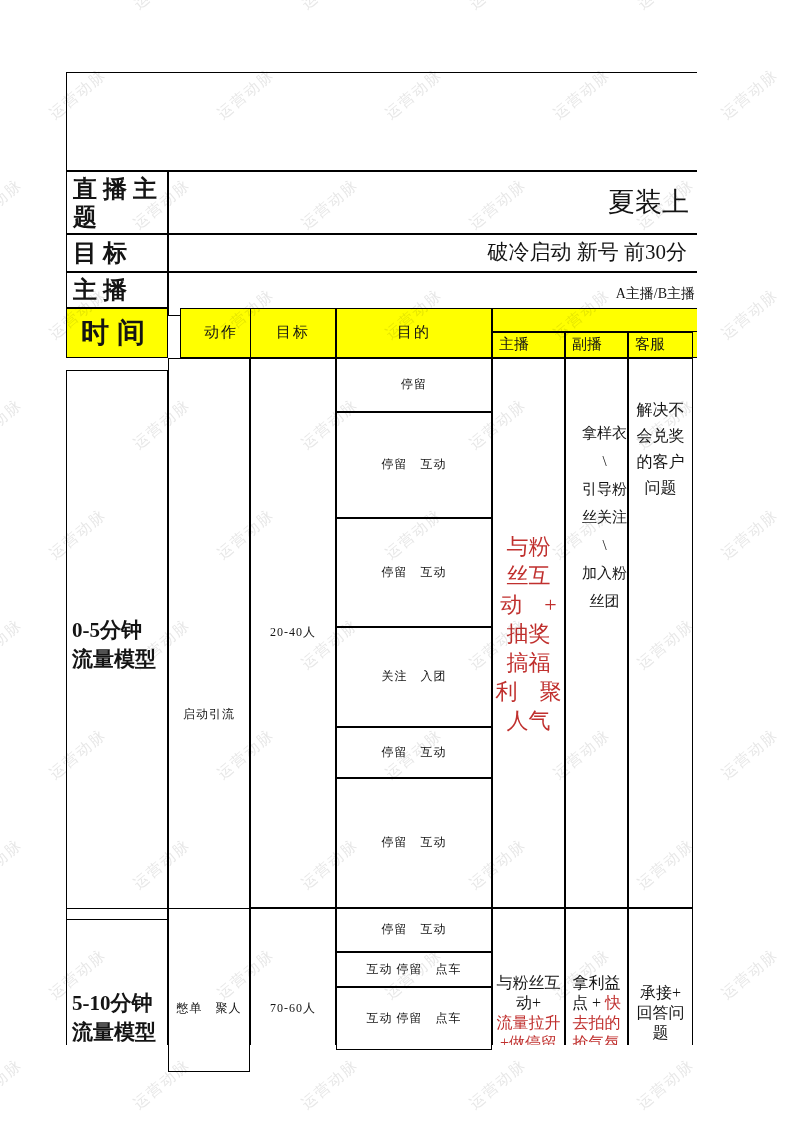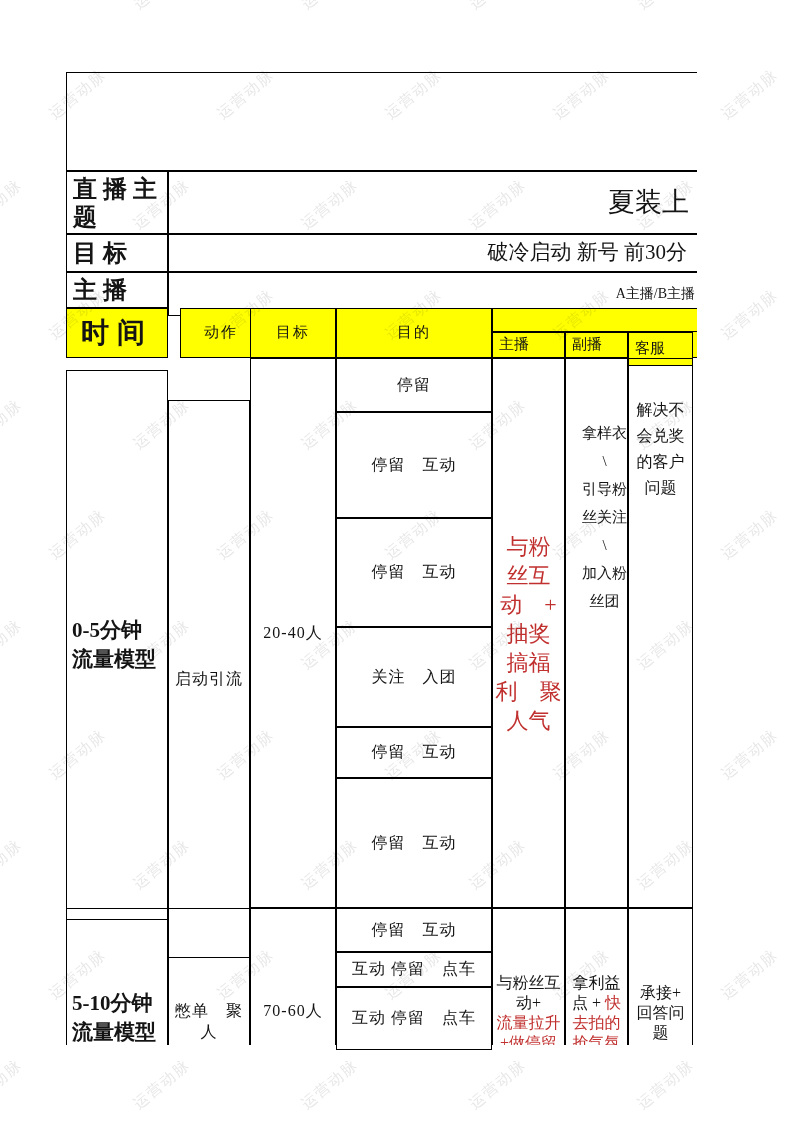--- a/index.html
+++ b/index.html
@@ -17,21 +17,21 @@
   .top{align-items:flex-start;}
   .red{color:var(--red,#c0302e);}
   .lbl{font-weight:bold;font-size:24px;letter-spacing:6px;padding-left:6px;line-height:28px;}
   .v-theme{font-size:27px;padding-right:8px;}
   .v-goal{font-size:21px;padding-right:10px;}
   .v-anchor{font-size:14px;padding-right:2px;}
   .h-big{font-weight:bold;font-size:28px;letter-spacing:8px;}
   .h-sm{font-size:15px;letter-spacing:2px;}
   .h-role{font-size:15px;padding-left:6px;}
   .blk-time{font-weight:bold;font-size:21px;line-height:29px;padding-left:5px;}
-  .txt16{font-size:16px;letter-spacing:1px;font-family:Liberation Serif, serif;}
+  .txt16{font-size:12px;letter-spacing:1px;font-family:Liberation Serif, serif;}
   .b1-host{font-size:22px;line-height:29px;}
   .b1-cohost{font-size:15px;line-height:28px;padding-top:60px;}
   .b1-service{font-size:16px;line-height:26px;padding-top:38px;}
   .b2-time{padding-top:80px;}
   .b2-act{padding-top:92px;}
   .b2-cell{font-size:16px;line-height:20px;padding-top:64px;}
   .b2-service{padding-top:74px;}
   .sliver{border:none;border-bottom:1px solid var(--border,#000);}
   #wm{position:absolute;left:0;top:0;width:793px;height:1122px;pointer-events:none;
       mix-blend-mode:multiply;z-index:5;}
@@ -56,26 +56,26 @@
     <div class="cell lbl left" style="left:0;top:200px;width:102px;height:36px;">主播</div>
     <div class="cell nbr v-anchor right" style="left:102px;top:200px;width:529px;height:44px;">A主播/B主播</div>
 
     <div class="cell yellow h-big" style="left:0;top:236px;width:102px;height:50px;">时间</div>
     <div class="cell yellow h-sm" style="left:114px;top:236px;width:82px;height:50px;">动作</div>
     <div class="cell yellow h-sm" style="left:184px;top:236px;width:86px;height:50px;">目标</div>
     <div class="cell yellow h-sm" style="left:270px;top:236px;width:156px;height:50px;">目的</div>
     <div class="cell yellow nbr" style="left:426px;top:236px;width:205px;height:24px;"></div>
     <div class="cell yellow h-role left" style="left:426px;top:260px;width:73px;height:26px;">主播</div>
     <div class="cell yellow h-role left" style="left:499px;top:260px;width:63px;height:26px;">副播</div>
-    <div class="cell yellow h-role left" style="left:562px;top:260px;width:65px;height:34px;">客服</div>
+    <div class="cell yellow h-role left" style="left:562px;top:260px;width:65px;height:26px;">客服</div>
     <div class="cell yellow sliver" style="left:627px;top:260px;width:4px;height:26px;"></div>
 
     <div class="cell blk-time left" style="left:0;top:298px;width:102px;height:550px;">0-5分钟
 流量模型</div>
-    <div class="cell txt16" style="left:102px;top:286px;width:82px;height:558px;margin-top:42px;">启动引流</div>
+    <div class="cell txt16" style="left:102px;top:286px;width:82px;height:714px;">启动引流</div>
     <div class="cell txt16" style="left:184px;top:286px;width:86px;height:550px;">20-40人</div>
 
     <div class="cell txt16" style="left:270px;top:286px;width:156px;height:54px;">停留</div>
     <div class="cell txt16" style="left:270px;top:340px;width:156px;height:106px;">停留　互动</div>
     <div class="cell txt16" style="left:270px;top:446px;width:156px;height:109px;">停留　互动</div>
     <div class="cell txt16" style="left:270px;top:555px;width:156px;height:100px;">关注　入团</div>
     <div class="cell txt16" style="left:270px;top:655px;width:156px;height:51px;">停留　互动</div>
     <div class="cell txt16" style="left:270px;top:706px;width:156px;height:130px;">停留　互动</div>
 
     <div class="cell b1-host red" style="left:426px;top:286px;width:73px;height:550px;">与粉

